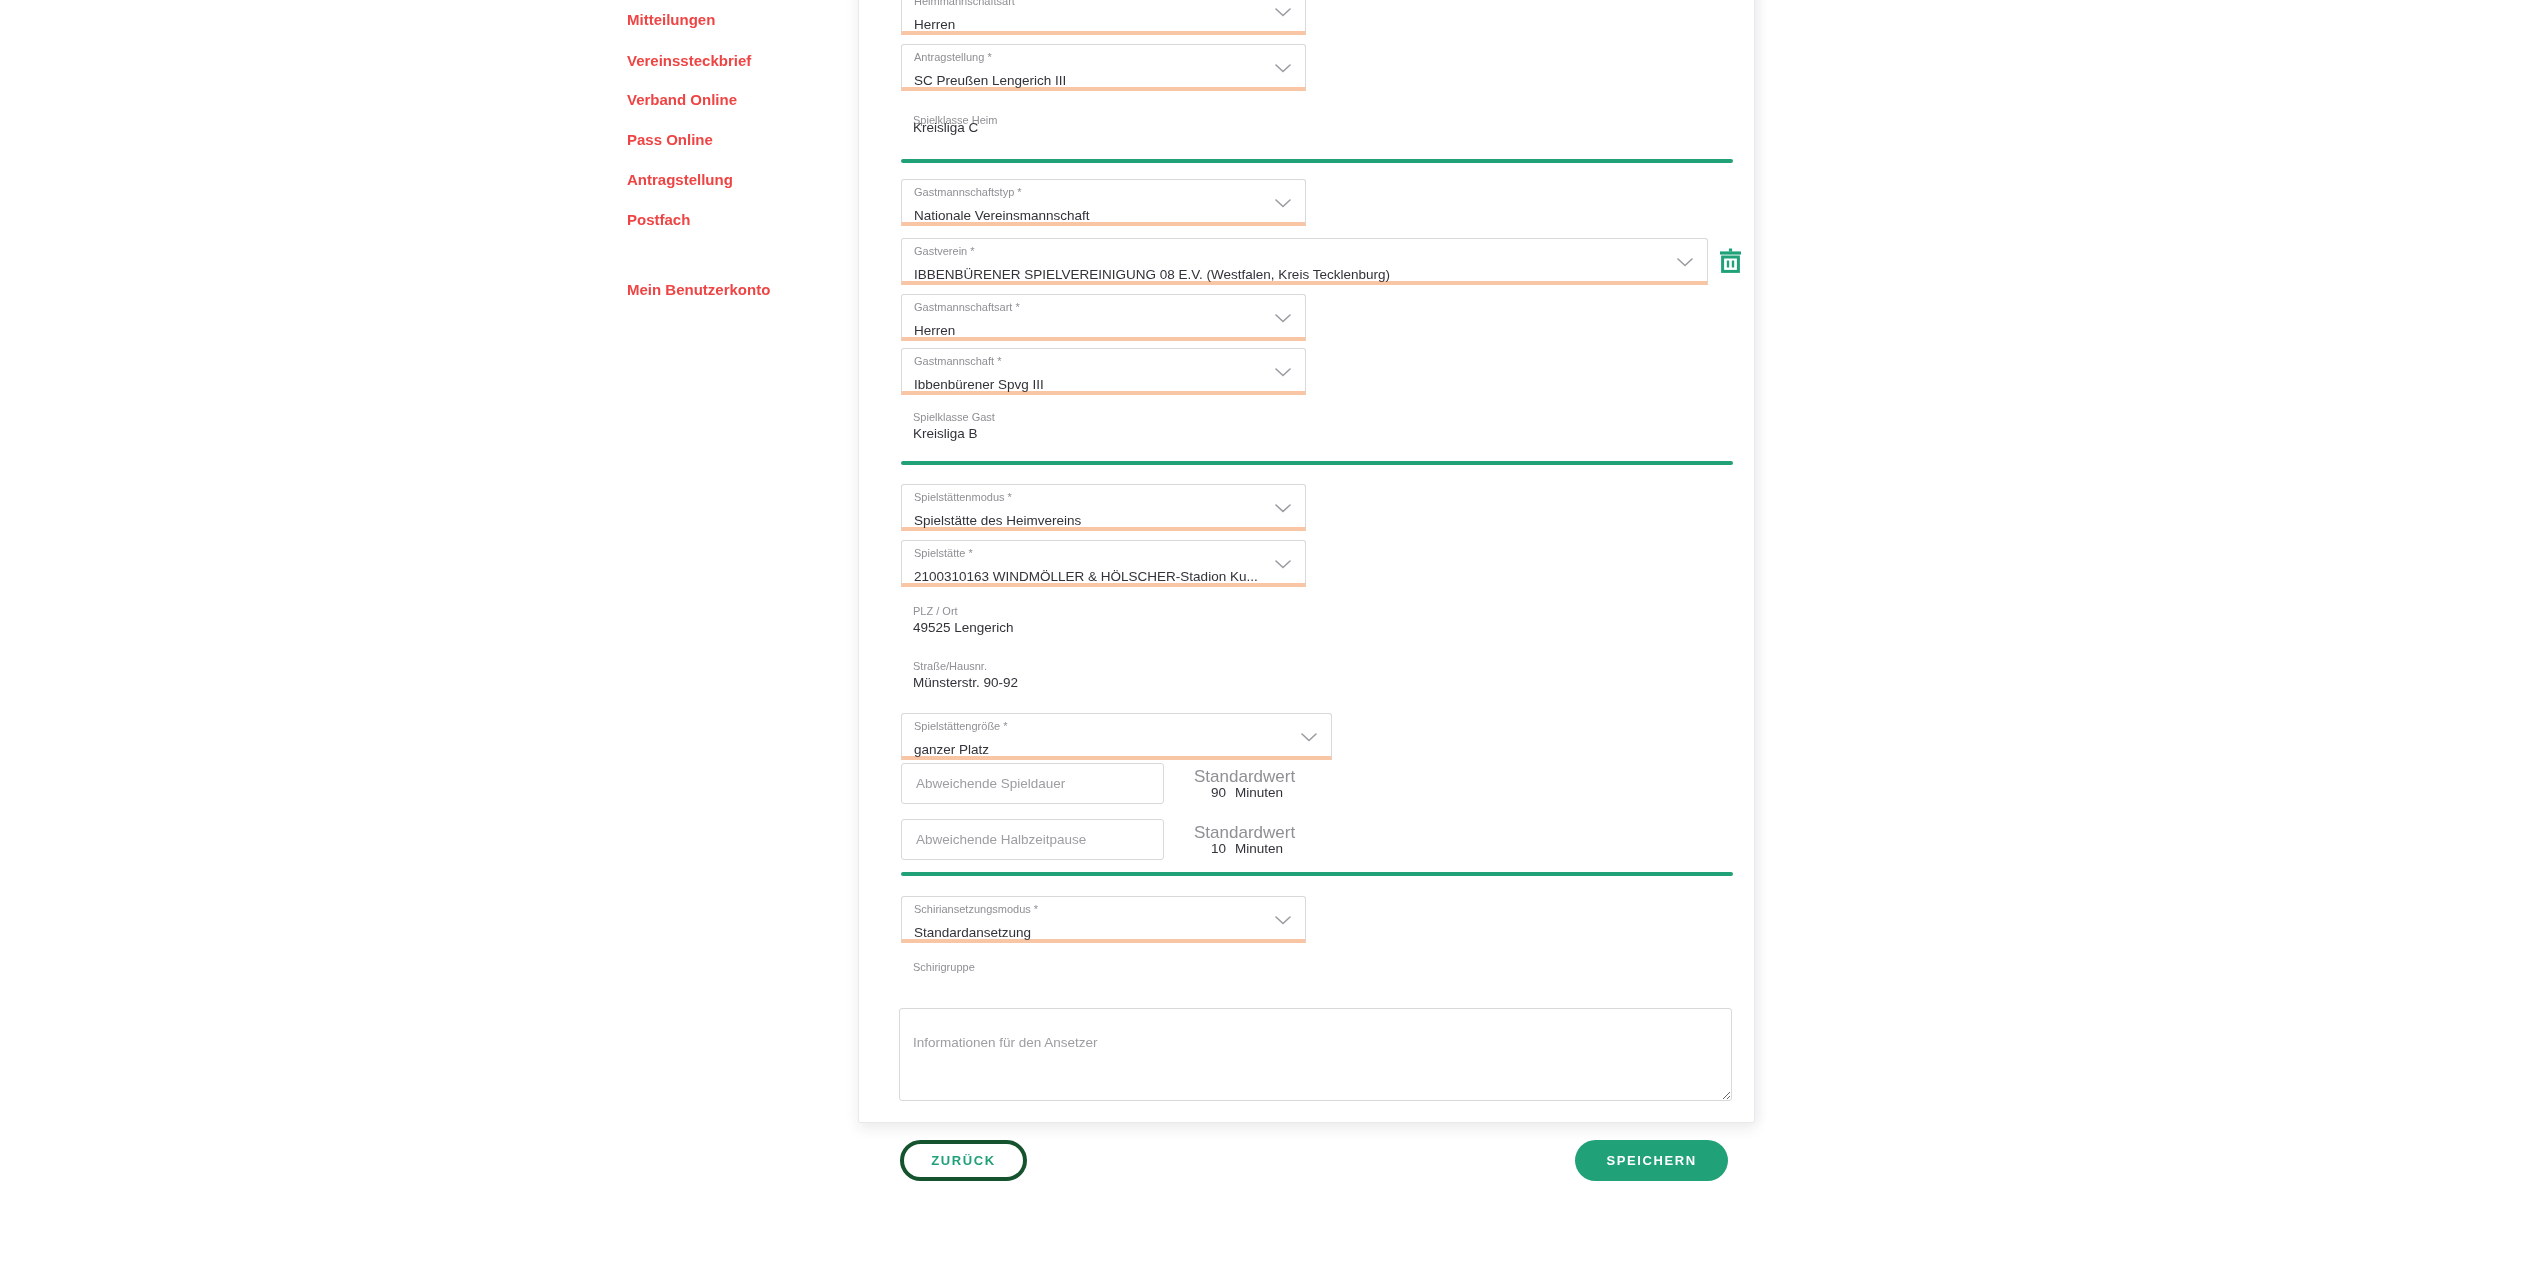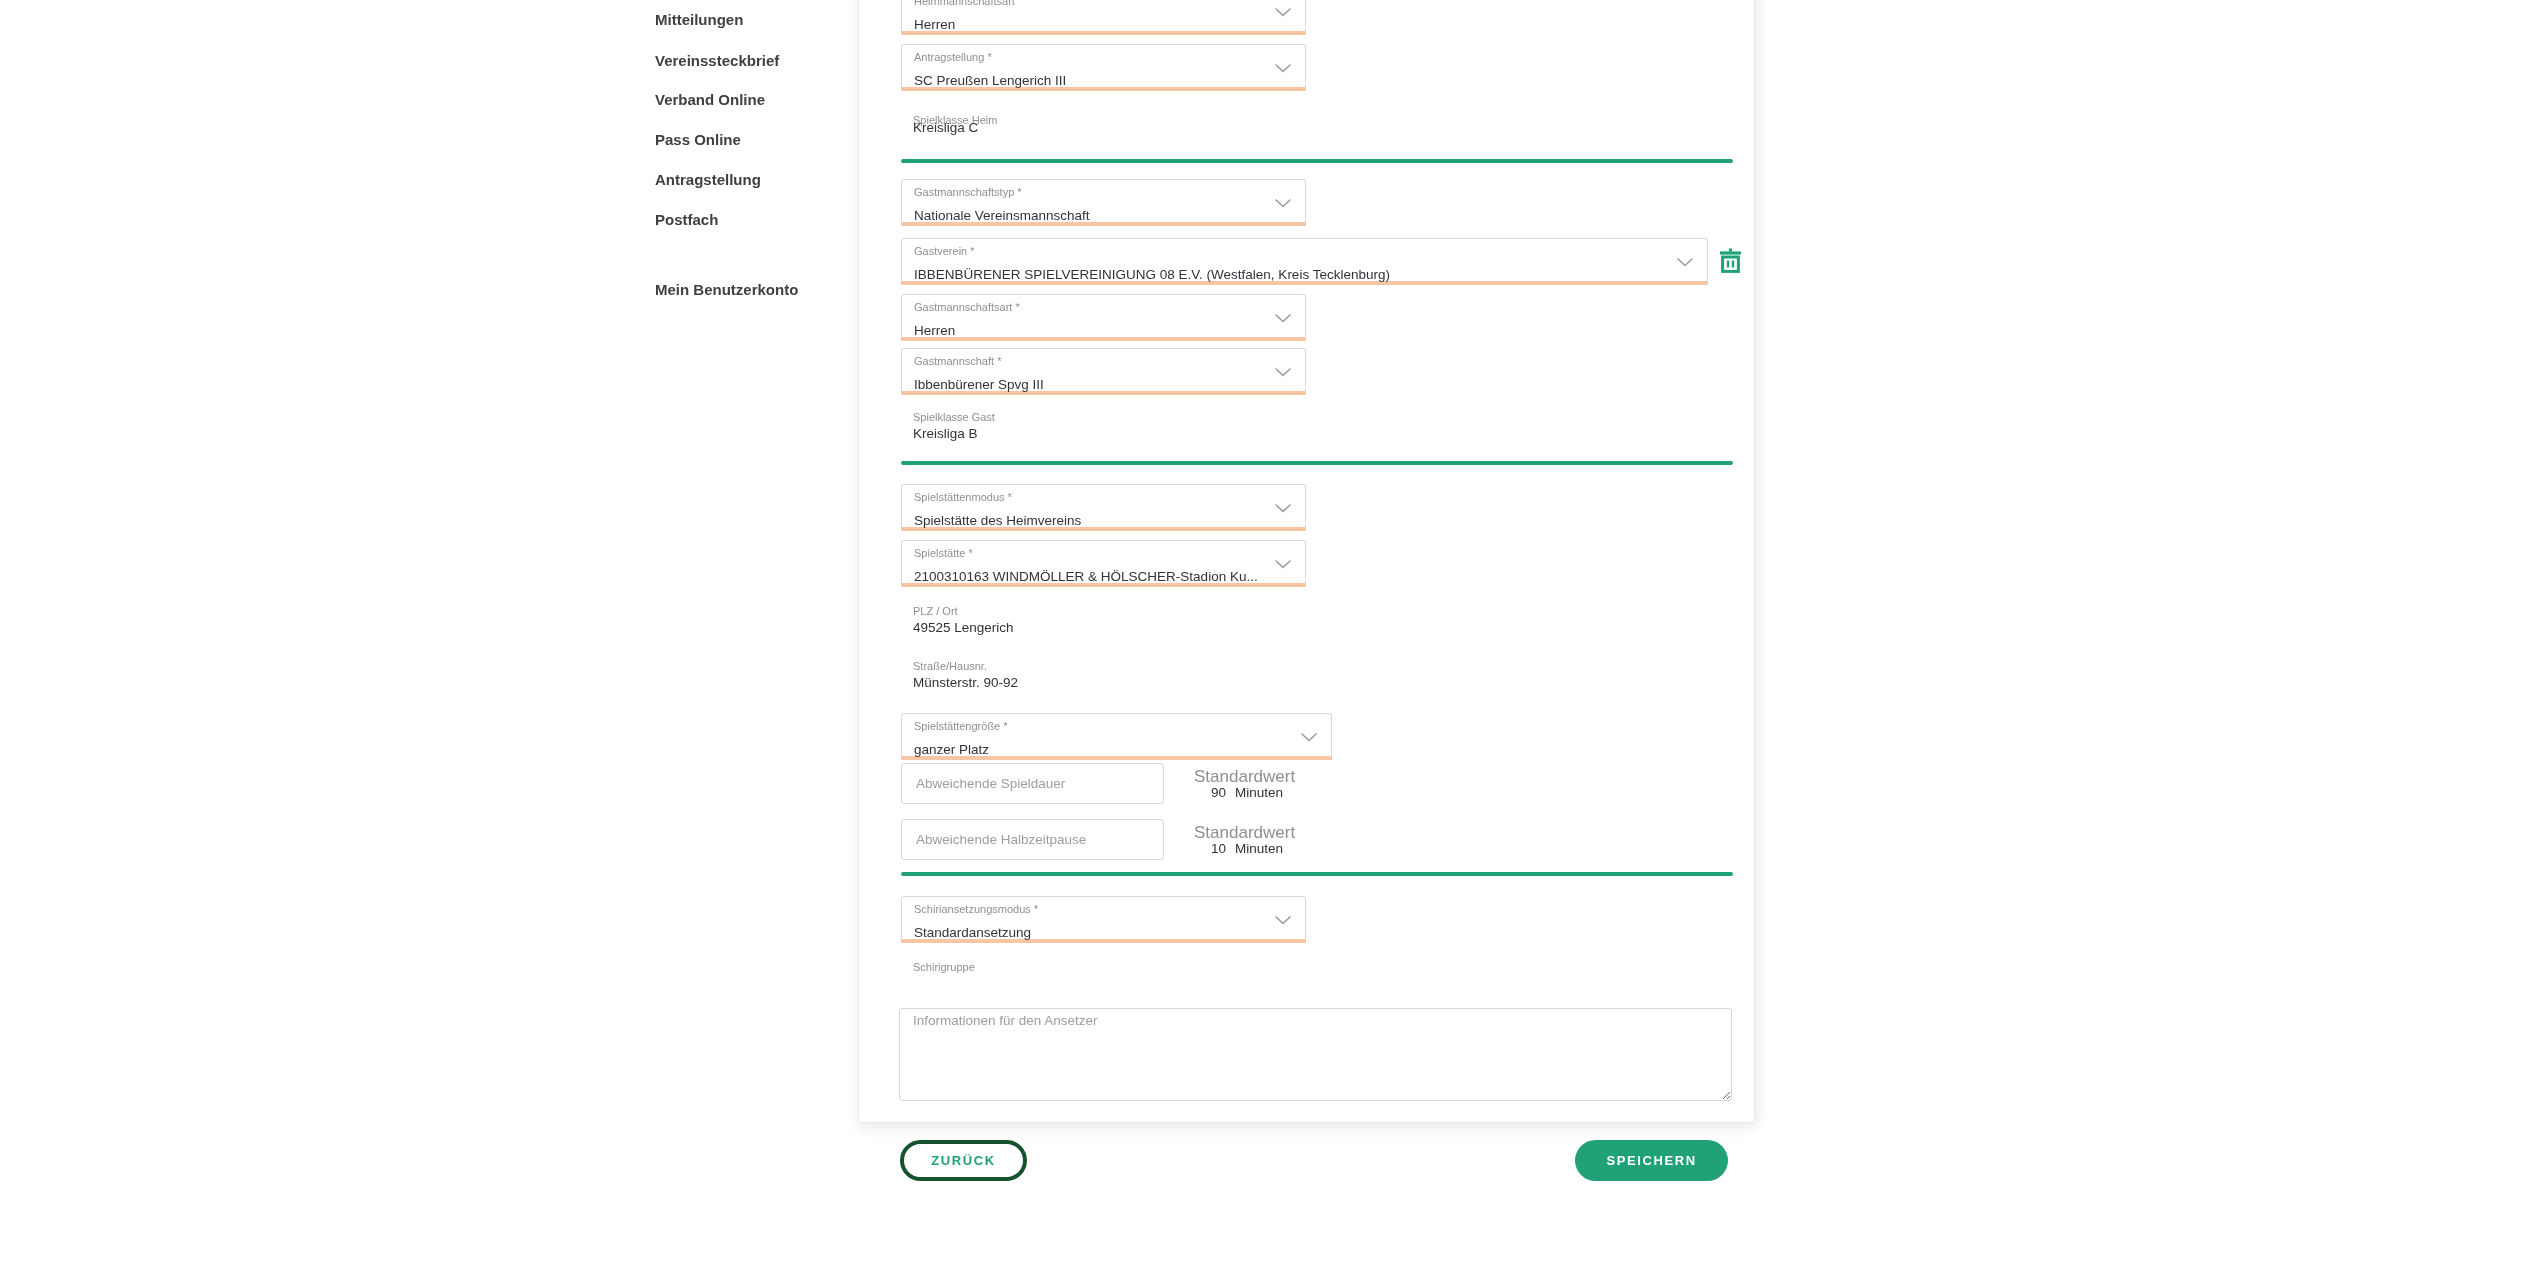--- a/index.html
+++ b/index.html
@@ -6,22 +6,22 @@
   .page {
     position:relative; width:2535px; height:1265px; overflow:hidden;
     background:#ffffff;
     font-family:"Liberation Sans","DejaVu Sans",sans-serif;
     -webkit-font-smoothing:antialiased;
   }
 
   
   .side-item {
     position:absolute; left:627px; height:20px;
-    font-size:15px; font-weight:bold; color:#404040;
-    white-space:nowrap; cursor:pointer;margin-left:28px;
+    font-size:15px; font-weight:bold; color:#ef4444;
+    white-space:nowrap; cursor:pointer;
   }
 
   
   .card {
     position:absolute; left:858px; top:-40px; width:897px; height:1163px;
     background:#ffffff; border:1px solid #e9e9ec; border-radius:2px;
     box-shadow:0 6px 14px rgba(40,40,50,0.08), 6px 0 12px rgba(40,40,50,0.03);
     box-sizing:border-box;
   }
 
@@ -50,21 +50,21 @@
     font-family:inherit; font-size:13.5px; color:#32323a; background:#fff; outline:none;
   }
   input::placeholder, textarea::placeholder { color:#9d9da2; opacity:1; }
 
   .std-label { position:absolute; left:335px; font-size:17px; line-height:13px; color:#8f8f94; white-space:nowrap; }
   .std-value { position:absolute; left:352px; font-size:13.5px; line-height:16px; color:#32323a; white-space:nowrap; }
   .std-value .unit { margin-left:9px; }
 
   .info-textarea {
     position:absolute; left:40px; top:1047px; width:833px; height:93px; box-sizing:border-box;
-    border:1px solid #d9d9dc; border-radius:3px; padding:4px 13px;
+    border:1px solid #d9d9dc; border-radius:3px; padding:26px 13px;
     font-family:inherit; font-size:13.5px; color:#32323a; resize:both; outline:none;
   }
 
   .trash-btn {
     position:absolute; left:857px; top:285px; width:28px; height:30px;
     background:none; border:none; padding:0; cursor:pointer;
   }
 
   
   .btn {

